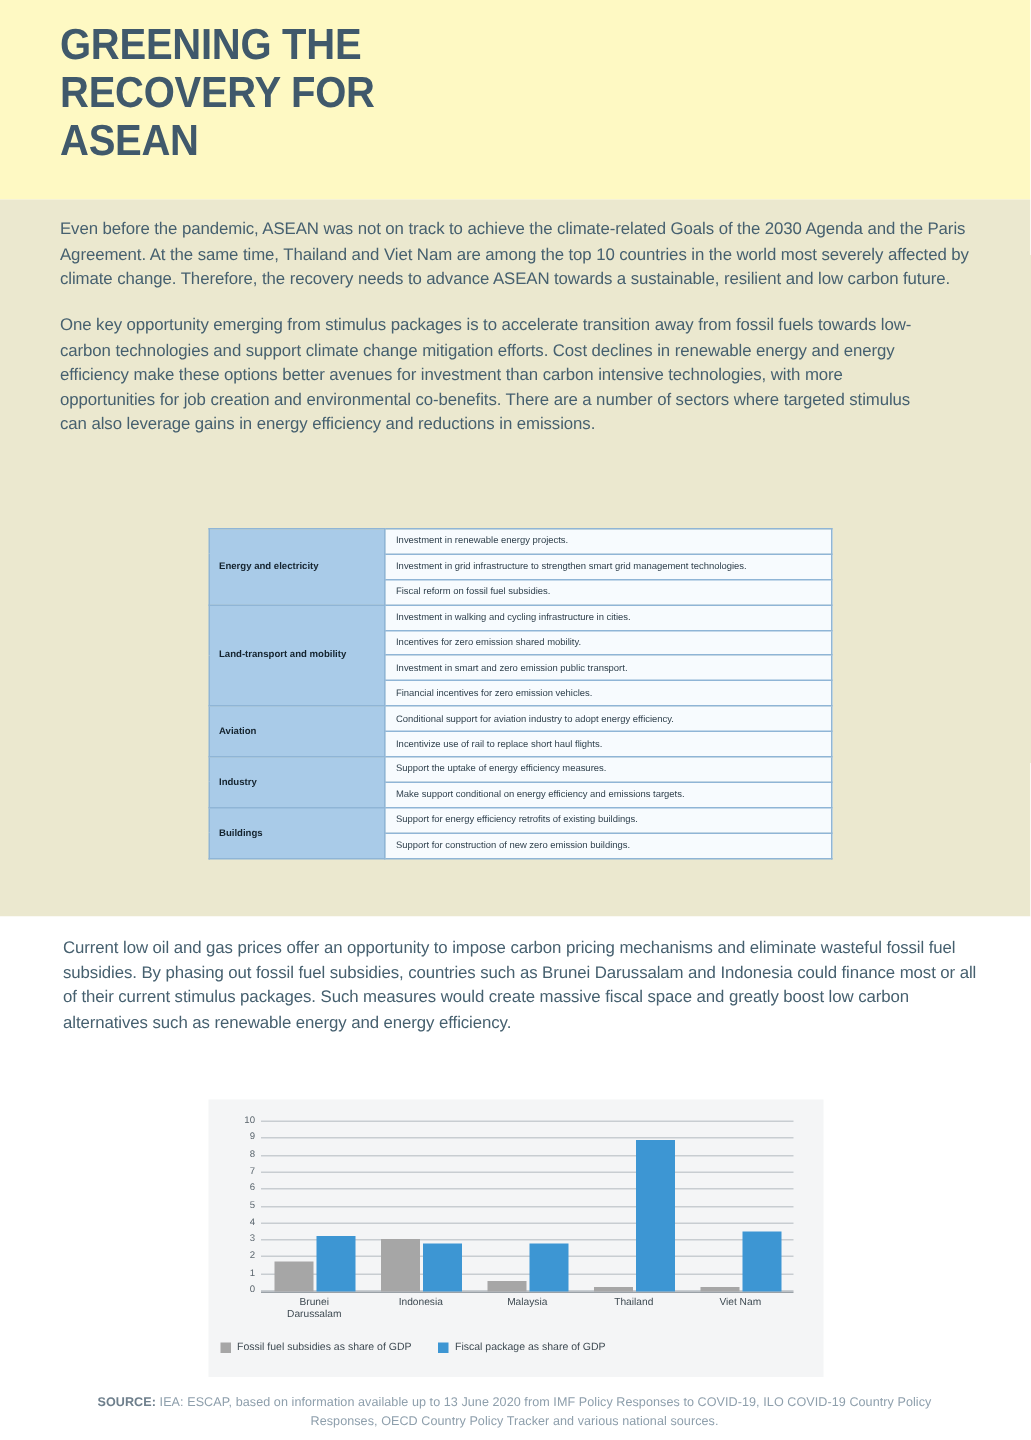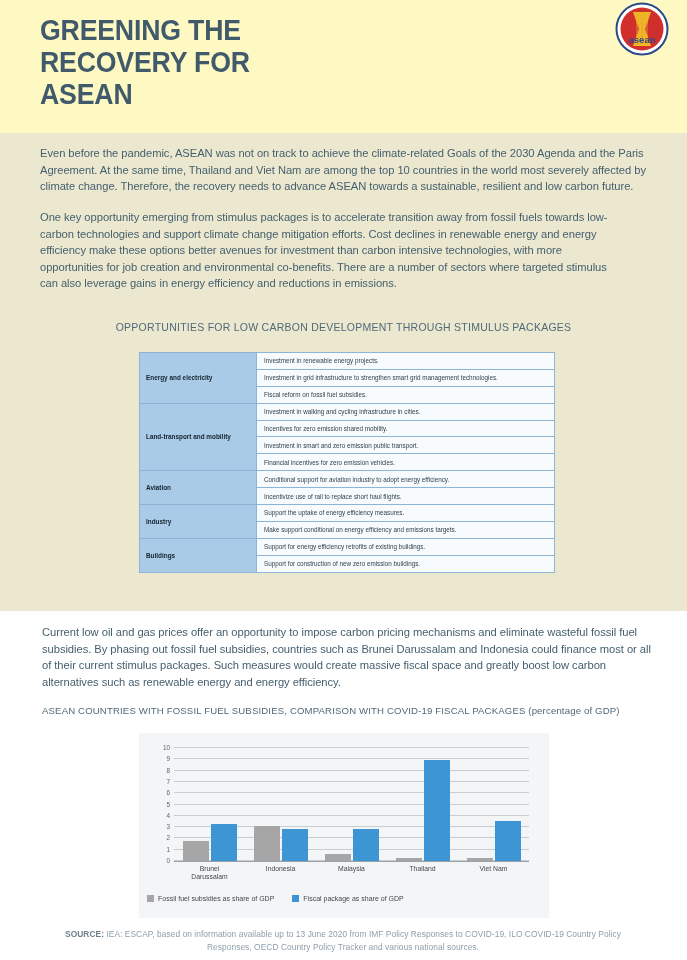--- a/index.html
+++ b/index.html
@@ -218,47 +218,27 @@
   }
   .src-footer .src-value { color: #8e9fac; }
 </style>
 </head>
 <body>
 
 <div class="page">
 
   <div class="header">
     <div class="title">GREENING THE RECOVERY FOR ASEAN</div>
-    <div class="logo">
-      <svg viewBox="0 0 54 54" width="54" height="54">
-        <circle cx="27" cy="27" r="25.5" fill="#ffffff" stroke="#2b4a8b" stroke-width="2"></circle>
-        <circle cx="27" cy="27" r="21.5" fill="#d12f2b"></circle>
-        <g fill="#f5c518">
-          <path d="M18 10 L36 10 L30 27 L36 44 L18 44 L24 27 Z" opacity="0.95"></path>
-        </g>
-        <g stroke="#e8a33d" stroke-width="0.9" fill="none" opacity="0.9">
-          <path d="M19.5 11 C23 19 23 35 19.5 43"></path>
-          <path d="M22 11 C25 19 25 35 22 43"></path>
-          <path d="M24.5 11 C27 19 27 35 24.5 43"></path>
-          <path d="M27 11 L27 43"></path>
-          <path d="M29.5 11 C27 19 27 35 29.5 43"></path>
-          <path d="M32 11 C29 19 29 35 32 43"></path>
-          <path d="M34.5 11 C31 19 31 35 34.5 43"></path>
-        </g>
-        <text x="27" y="41" text-anchor="middle" font-family="Liberation Sans, sans-serif" font-size="9.5" font-weight="bold" fill="#2b4a8b">asean</text>
-      </svg>
-    </div>
   </div>
 
   <div class="beige-band">
 
     <div class="para p1">Even before the pandemic, ASEAN was not on track to achieve the climate-related Goals of the 2030 Agenda and the Paris Agreement. At the same time, Thailand and Viet Nam are among the top 10 countries in the world most severely affected by climate change. Therefore, the recovery needs to advance ASEAN  towards a sustainable, resilient and low carbon future.</div>
     <div class="para p2">One key opportunity emerging from stimulus packages is to accelerate transition away from fossil fuels towards low-carbon technologies and support climate change mitigation efforts. Cost declines in renewable energy and energy efficiency make these options better avenues for investment than carbon intensive technologies, with more opportunities for job creation and environmental co-benefits. There are a number of sectors where targeted stimulus can also leverage gains in energy efficiency and reductions in emissions.</div>
 
-    <div class="table-title">OPPORTUNITIES FOR LOW CARBON DEVELOPMENT THROUGH STIMULUS PACKAGES</div>
 
     <table class="opp-table">
       <tbody>
           <tr>
             <td class="cat" rowspan="3">Energy and electricity</td>
             <td class="item">Investment in renewable energy projects.</td>
           </tr>
           <tr>
             <td class="item">Investment in grid infrastructure to strengthen smart grid management technologies.</td>
           </tr>
@@ -305,21 +285,20 @@
     <div class="src-unep">
       <span class="src-label">SOURCE:</span>
       <span class="src-value">UNEP</span>
     </div>
   </div>
 
   <div class="lower">
 
     <div class="para p3">Current low oil and gas prices offer an opportunity to impose carbon pricing mechanisms and eliminate wasteful fossil fuel subsidies. By phasing out fossil fuel subsidies, countries such as Brunei Darussalam and Indonesia could finance most or all of their current stimulus packages. Such measures would create massive fiscal space and greatly boost low carbon alternatives such as renewable energy and energy efficiency.</div>
 
-    <div class="chart-title">ASEAN COUNTRIES WITH FOSSIL FUEL SUBSIDIES, COMPARISON WITH COVID-19 FISCAL PACKAGES (percentage of GDP)</div>
 
     <div class="chart-box">
       <div class="plot">
         <div>
             <div class="gridline" style="top: 0px;">
               <span class="ytick">10</span>
             </div>
             <div class="gridline" style="top: 11.3px;">
               <span class="ytick">9</span>
             </div>

